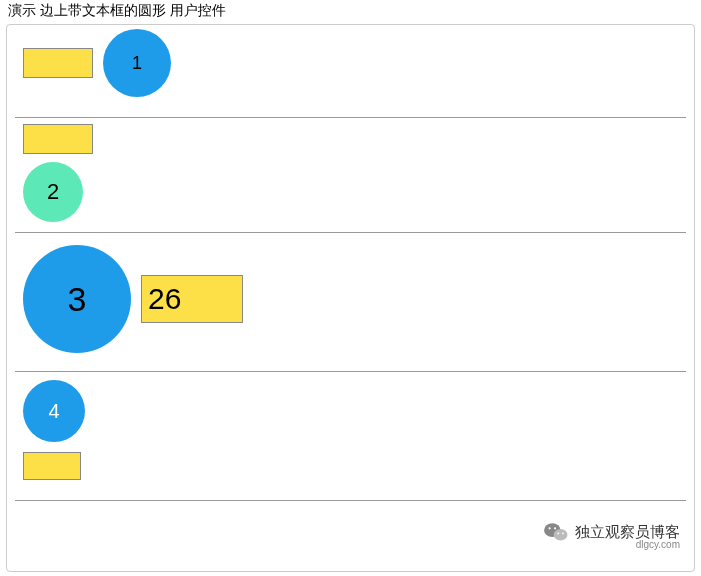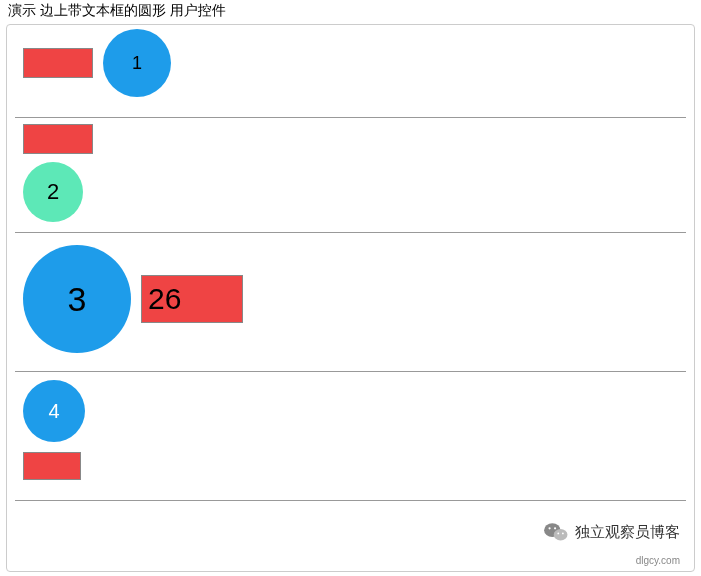--- a/index.html
+++ b/index.html
@@ -52,21 +52,21 @@
       gap: 10px;
       padding-top: 12px;
       padding-bottom: 18px;
     }
     .row4 {
       padding-top: 8px;
       padding-bottom: 20px;
     }
     .textbox {
       border: 1px solid #888;
-      background: #ef4444;
+      background: #fde047;
       display: inline-block;
     }
     .textbox-small {
       width: 70px;
       height: 30px;
     }
     .textbox-large {
       width: 102px;
       height: 48px;
       font-size: 30px;
@@ -122,21 +122,21 @@
       height: 22px;
       position: relative;
     }
     .wechat-icon svg {
       width: 26px;
       height: 22px;
     }
     .watermark-sub {
       position: absolute;
       right: 14px;
-      bottom: 5px;
+      bottom: 21px;
       font-size: 10px;
       color: #888;
     }
     .textbox-input {
       width: 100%;
       height: 100%;
       border: none;
       outline: none;
       background: transparent;
       font-size: inherit;

